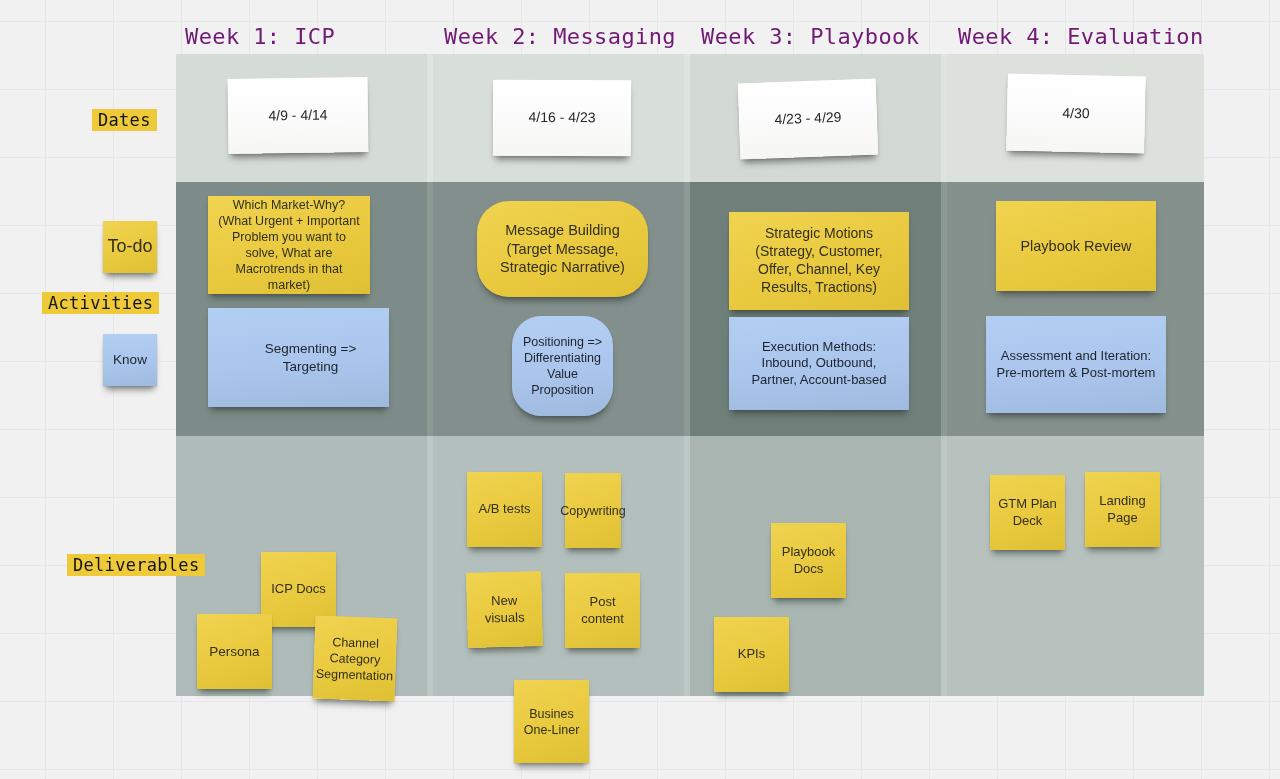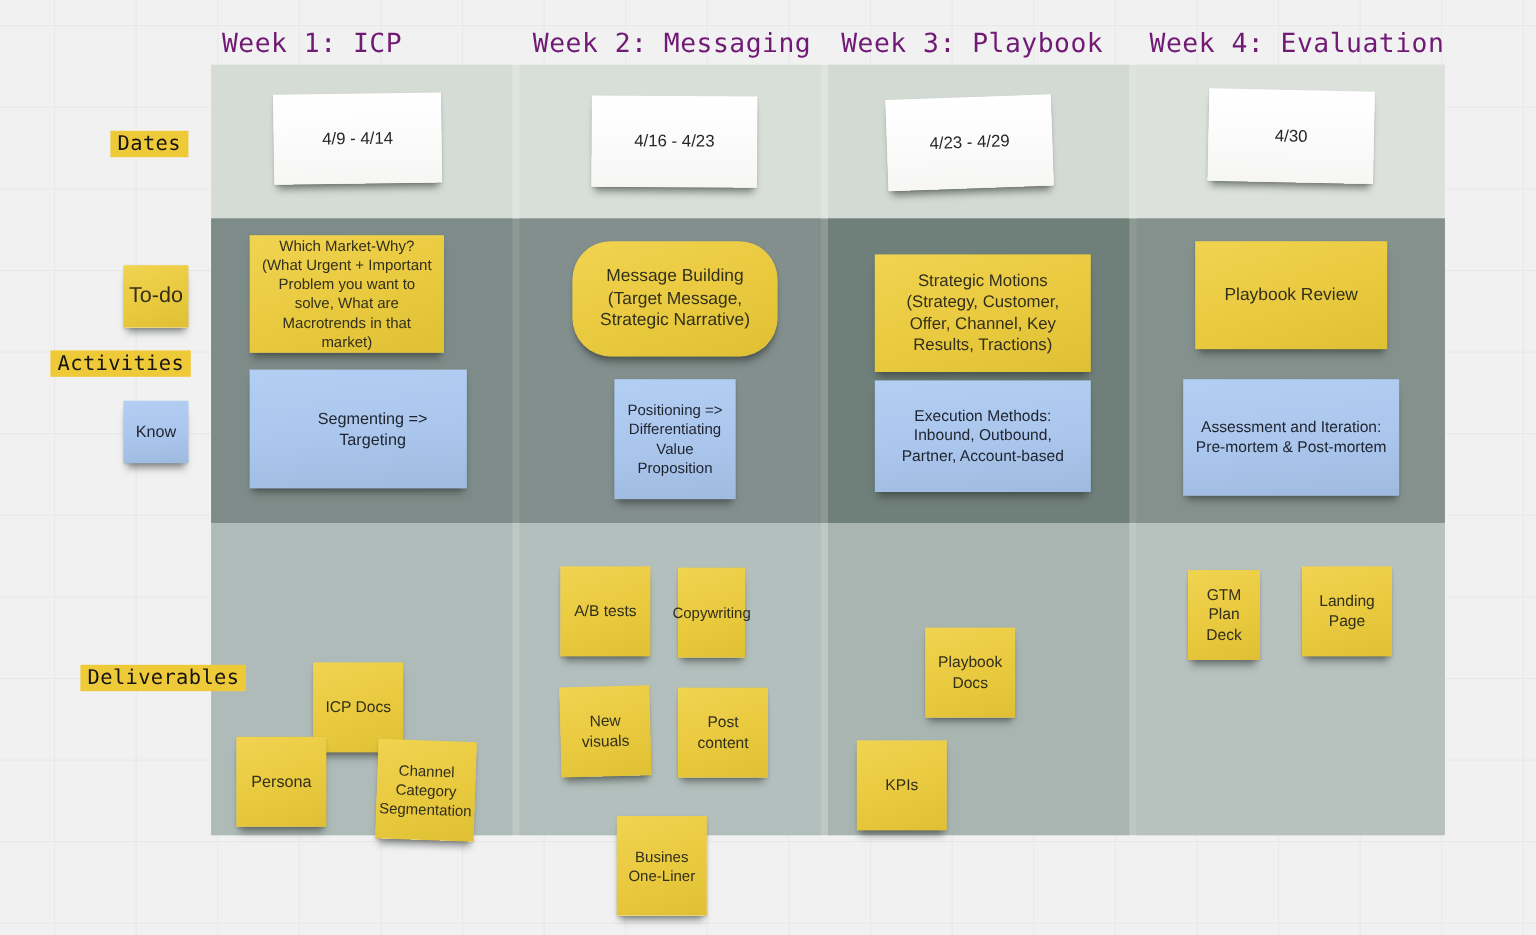--- a/index.html
+++ b/index.html
@@ -74,31 +74,31 @@
 <div class="note note--white" style="left:493px;top:80px;width:138px;height:76px;transform:rotate(0.3deg);">4/16 - 4/23</div>
 <div class="note note--white" style="left:739px;top:81px;width:138px;height:76px;transform:rotate(-2deg);">4/23 - 4/29</div>
 <div class="note note--white" style="left:1007px;top:75px;width:138px;height:77px;transform:rotate(1.2deg);">4/30</div>
 
 <div class="note note--yellow" style="left:208px;top:196px;width:162px;height:98px;font-size:12.5px;">Which Market-Why? (What Urgent + Important Problem you want to solve, What are Macrotrends in that market)</div>
 <div class="note note--yellow" style="left:477px;top:201px;width:171px;height:96px;font-size:14.5px;border-radius:32px;">Message Building (Target Message, Strategic Narrative)</div>
 <div class="note note--yellow" style="left:729px;top:198px;width:180px;height:98px;font-size:14px;margin-top:14px;">Strategic Motions (Strategy, Customer, Offer, Channel, Key Results, Tractions)</div>
 <div class="note note--yellow" style="left:996px;top:201px;width:160px;height:90px;font-size:14.5px;">Playbook Review</div>
 
 <div class="note note--blue" style="left:208px;top:308px;width:181px;height:99px;font-size:13.5px;padding-left:32px;">Segmenting =&gt; Targeting</div>
-<div class="note note--blue" style="left:512px;top:316px;width:101px;height:100px;font-size:12.5px;padding:5px;">Positioning =&gt; Differentiating Value Proposition</div>
+<div class="note note--blue" style="left:512px;top:316px;width:101px;height:100px;font-size:12.5px;padding:5px;border-radius:29px;">Positioning =&gt; Differentiating Value Proposition</div>
 <div class="note note--blue" style="left:729px;top:317px;width:180px;height:93px;font-size:13px;">Execution Methods: Inbound, Outbound, Partner, Account-based</div>
 <div class="note note--blue" style="left:986px;top:316px;width:180px;height:97px;font-size:13px;">Assessment and Iteration: Pre-mortem &amp; Post-mortem</div>
 
 <div class="note note--yellow" style="left:261px;top:524px;width:75px;height:75px;margin-top:28px;">ICP Docs</div>
 <div class="note note--yellow" style="left:197px;top:614px;width:75px;height:75px;font-size:13.5px;">Persona</div>
 <div class="note note--yellow" style="left:314px;top:617px;width:82px;height:83px;font-size:12.5px;transform:rotate(2deg);padding:5px;">Channel Category Segmentation</div>
 
 <div class="note note--yellow" style="left:467px;top:472px;width:75px;height:75px;">A/B tests</div>
 <div class="note note--yellow" style="left:565px;top:473px;width:56px;height:75px;font-size:12.5px;padding:4px;">Copywriting</div>
 <div class="note note--yellow" style="left:467px;top:572px;width:75px;height:75px;transform:rotate(-1.5deg);padding:4px;">New visuals</div>
 <div class="note note--yellow" style="left:565px;top:573px;width:75px;height:75px;padding:4px;">Post content</div>
 <div class="note note--yellow" style="left:514px;top:680px;width:75px;height:83px;font-size:12.5px;padding:5px;">Busines One-Liner</div>
 
 <div class="note note--yellow" style="left:771px;top:523px;width:75px;height:75px;">Playbook Docs</div>
 <div class="note note--yellow" style="left:714px;top:617px;width:75px;height:75px;">KPIs</div>
 
-<div class="note note--yellow" style="left:990px;top:475px;width:60px;height:75px;">GTM Plan Deck</div>
+<div class="note note--yellow" style="left:990px;top:475px;width:75px;height:75px;">GTM Plan Deck</div>
 <div class="note note--yellow" style="left:1085px;top:472px;width:75px;height:75px;">Landing Page</div>
 
 </body></html>

